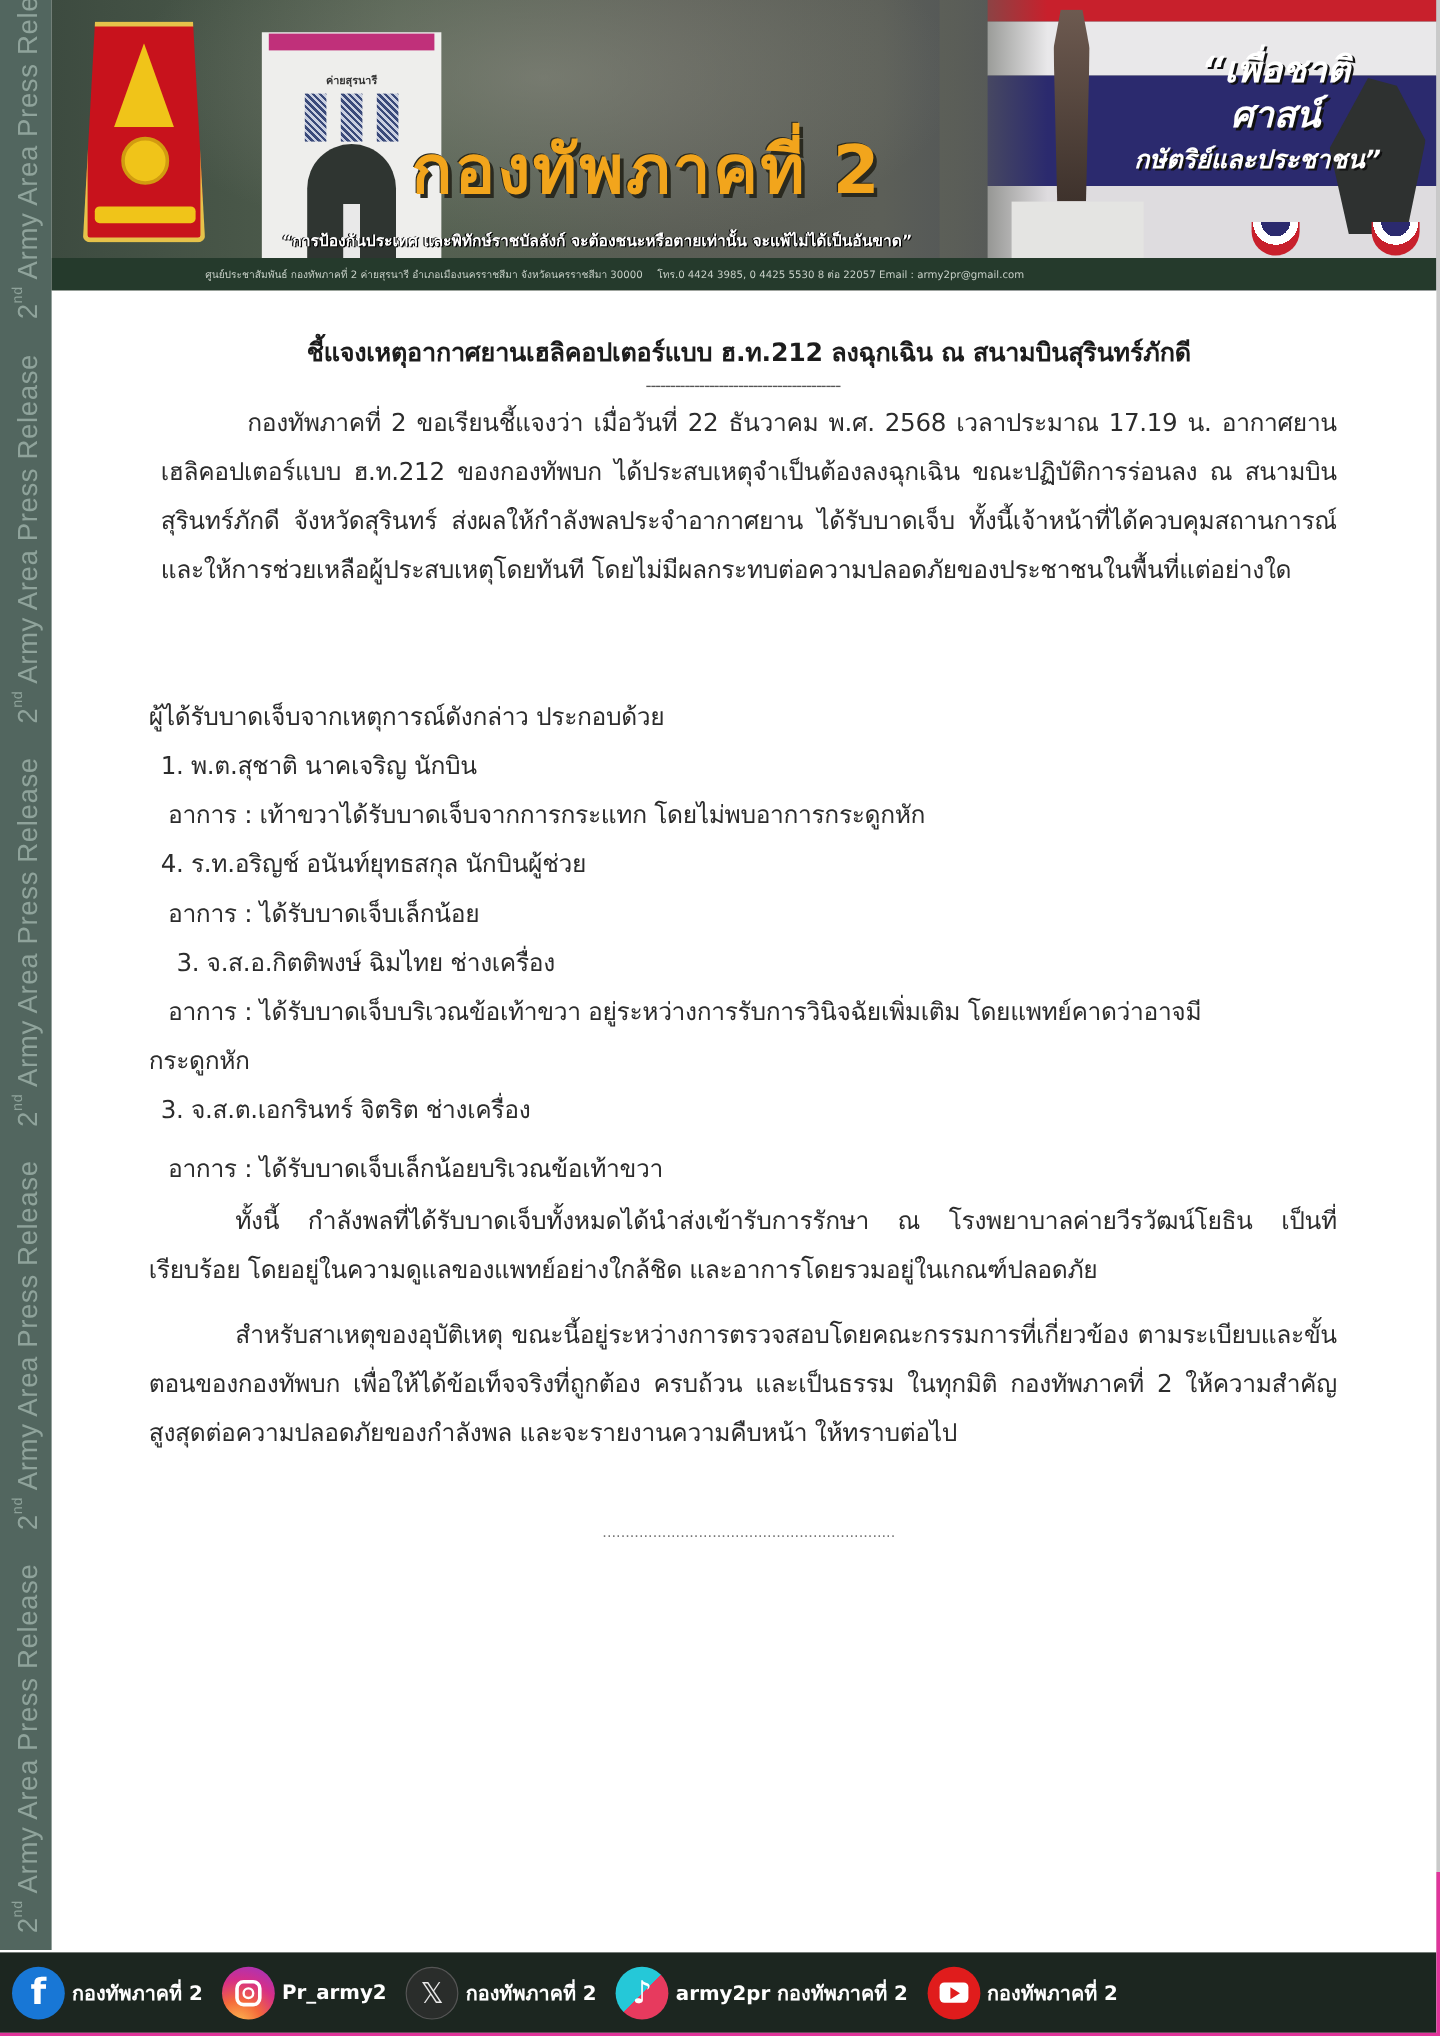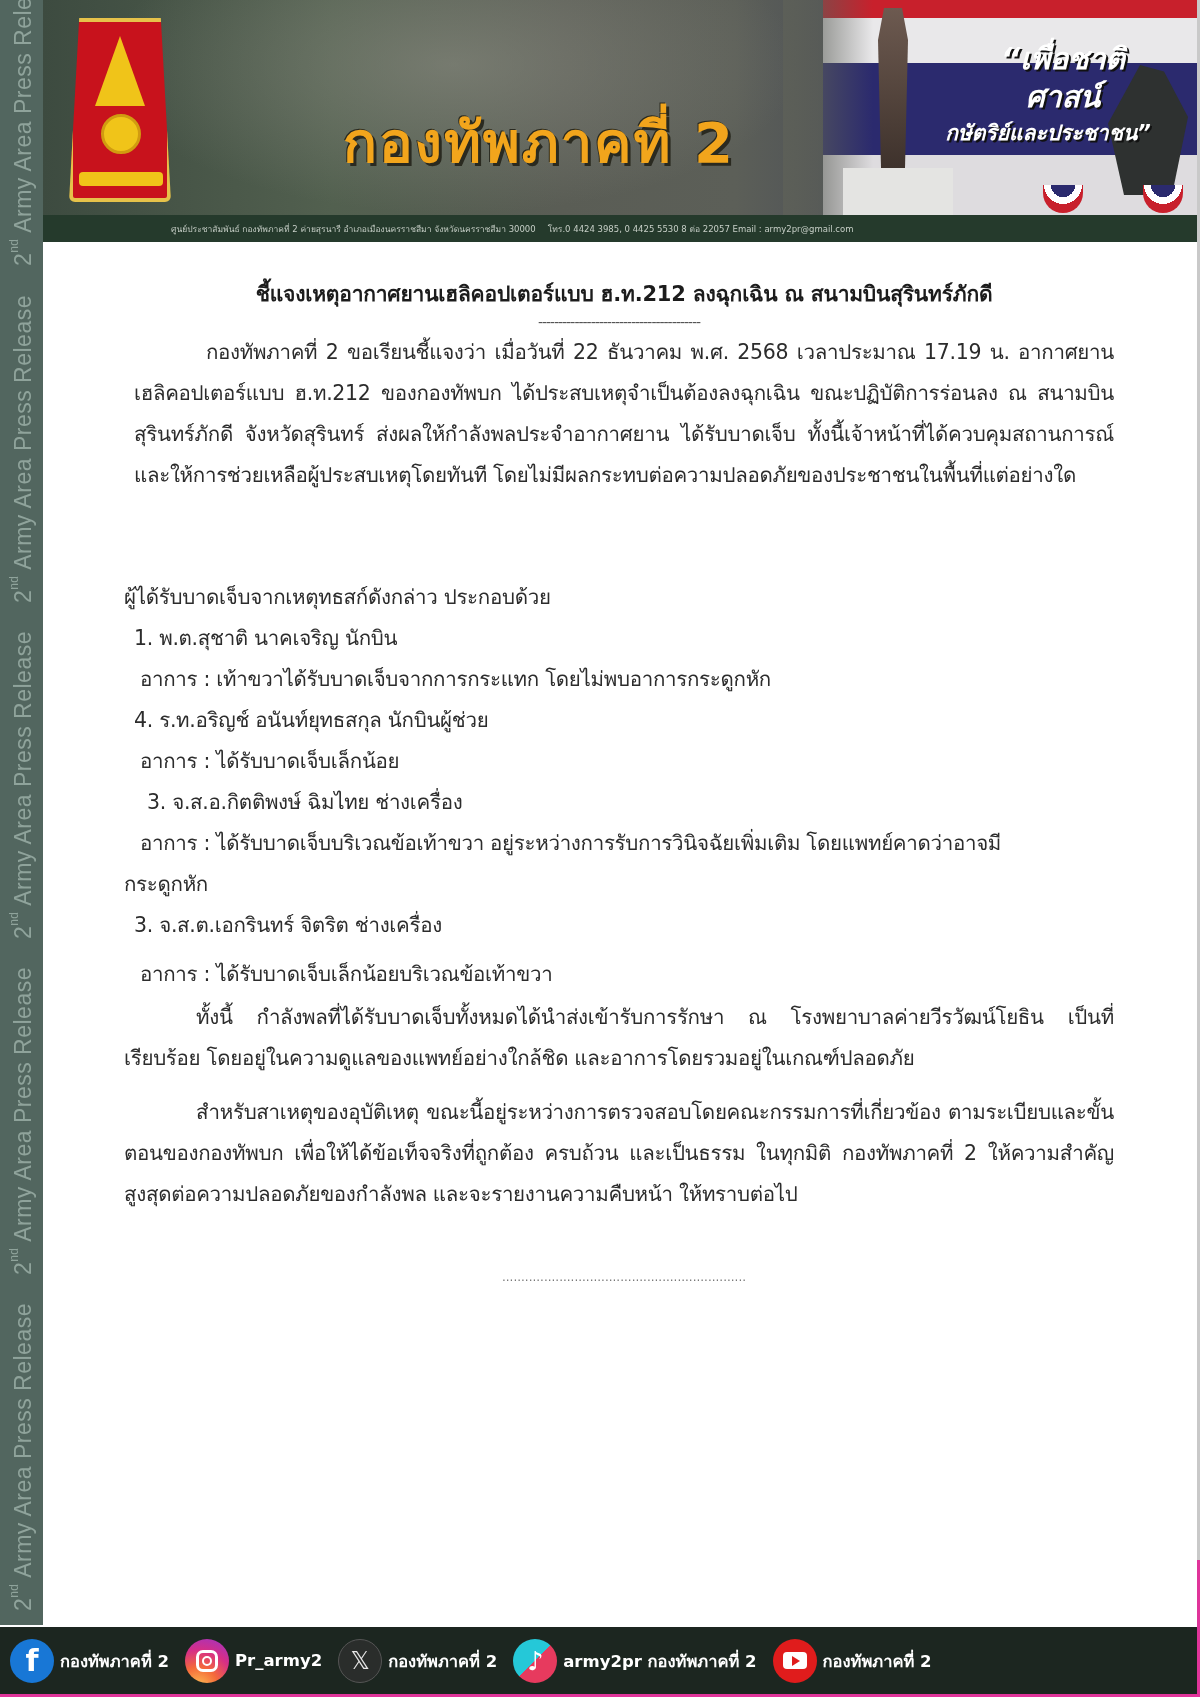--- a/index.html
+++ b/index.html
@@ -185,49 +185,59 @@
       <div class="white2"></div>
   </div>
   <div class="flag-fade"></div>
 
   <div class="emblem">
     <div class="crown"></div>
       <div class="medal"></div>
       <div class="ribbon"></div>
   </div>
 
+  <div class="gate">
+    <div class="roof"></div>
+    <div class="sign">ค่ายสุรนารี</div>
+    <div class="window" style="left:36px"></div>
+    <div class="window" style="left:66px"></div>
+    <div class="window" style="left:96px"></div>
+    <div class="arch"></div>
+    <div class="statue"></div>
+  </div>
 
   <div class="unit">กองทัพภาคที่ 2</div>
 
   <div class="statue-right"></div>
   <div class="pedestal"></div>
   <div class="soldier-right"></div>
   <div class="bunting" style="left:1000px"></div>
   <div class="bunting" style="left:1100px"></div>
 
   <div class="slogan">
     <span class="l1">“เพื่อชาติ</span>
     <span class="l2">ศาสน์</span>
     <span class="l3">กษัตริย์และประชาชน”</span>
   </div>
 
+  <div class="motto-quote">“การป้องกันประเทศ และพิทักษ์ราชบัลลังก์ จะต้องชนะหรือตายเท่านั้น จะแพ้ไม่ได้เป็นอันขาด”</div>
 
   <div class="banner-strip">
     <span>ศูนย์ประชาสัมพันธ์ กองทัพภาคที่ 2 ค่ายสุรนารี อำเภอเมืองนครราชสีมา จังหวัดนครราชสีมา 30000</span>
     <span>โทร.0 4424 3985, 0 4425 5530 8 ต่อ 22057 Email : army2pr@gmail.com</span>
   </div>
 </div>
 
 <div class="doc">
   <div class="doc-title">ชี้แจงเหตุอากาศยานเฮลิคอปเตอร์แบบ ฮ.ท.212 ลงฉุกเฉิน ณ สนามบินสุรินทร์ภักดี</div>
   <div class="doc-rule">----------------------------------------</div>
 
   <div class="para" style="top:90px"><span class="indent"></span><span>กองทัพภาคที่ 2 ขอเรียนชี้แจงว่า เมื่อวันที่ 22 ธันวาคม พ.ศ. 2568 เวลาประมาณ 17.19 น. อากาศยานเฮลิคอปเตอร์แบบ ฮ.ท.212 ของกองทัพบก ได้ประสบเหตุจำเป็นต้องลงฉุกเฉิน ขณะปฏิบัติการร่อนลง ณ สนามบินสุรินทร์ภักดี จังหวัดสุรินทร์ ส่งผลให้กำลังพลประจำอากาศยาน ได้รับบาดเจ็บ ทั้งนี้เจ้าหน้าที่ได้ควบคุมสถานการณ์และให้การช่วยเหลือผู้ประสบเหตุโดยทันที โดยไม่มีผลกระทบต่อความปลอดภัยของประชาชนในพื้นที่แต่อย่างใด</span></div>
 
-  <div class="line" style="top:335px;left:-10px">ผู้ได้รับบาดเจ็บจากเหตุทธสก์ดังกล่าว ประกอบด้วย</div>
+  <div class="line" style="top:335px;left:-10px">ผู้ได้รับบาดเจ็บจากเหตุการณ์ดังกล่าว ประกอบด้วย</div>
 
   <div class="line" style="top:376px;left:0">1. พ.ต.สุชาติ  นาคเจริญ   นักบิน</div>
   <div class="line" style="top:417px;left:6px">อาการ : เท้าขวาได้รับบาดเจ็บจากการกระแทก โดยไม่พบอาการกระดูกหัก</div>
   <div class="line" style="top:458px;left:0">4. ร.ท.อริญช์ อนันท์ยุทธสกุล  นักบินผู้ช่วย</div>
   <div class="line" style="top:499px;left:6px">อาการ : ได้รับบาดเจ็บเล็กน้อย</div>
   <div class="line" style="top:540px;left:13px">3. จ.ส.อ.กิตติพงษ์  ฉิมไทย   ช่างเครื่อง</div>
   <div class="line" style="top:581px;left:6px">อาการ : ได้รับบาดเจ็บบริเวณข้อเท้าขวา อยู่ระหว่างการรับการวินิจฉัยเพิ่มเติม โดยแพทย์คาดว่าอาจมี</div>
   <div class="line" style="top:622px;left:-10px">กระดูกหัก</div>
   <div class="line" style="top:663px;left:0">3. จ.ส.ต.เอกรินทร์  จิตริต   ช่างเครื่อง</div>
   <div class="line" style="top:712px;left:6px">อาการ : ได้รับบาดเจ็บเล็กน้อยบริเวณข้อเท้าขวา</div>

